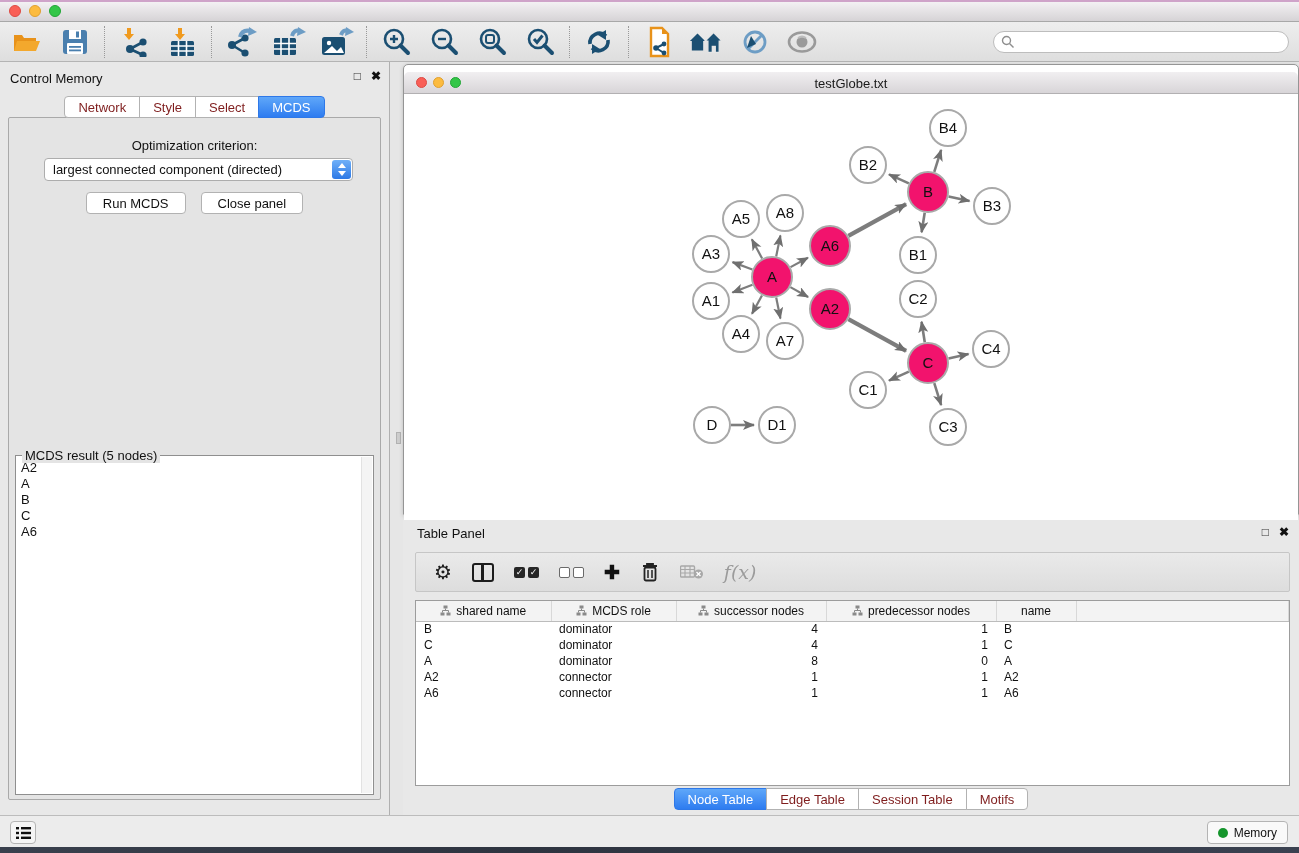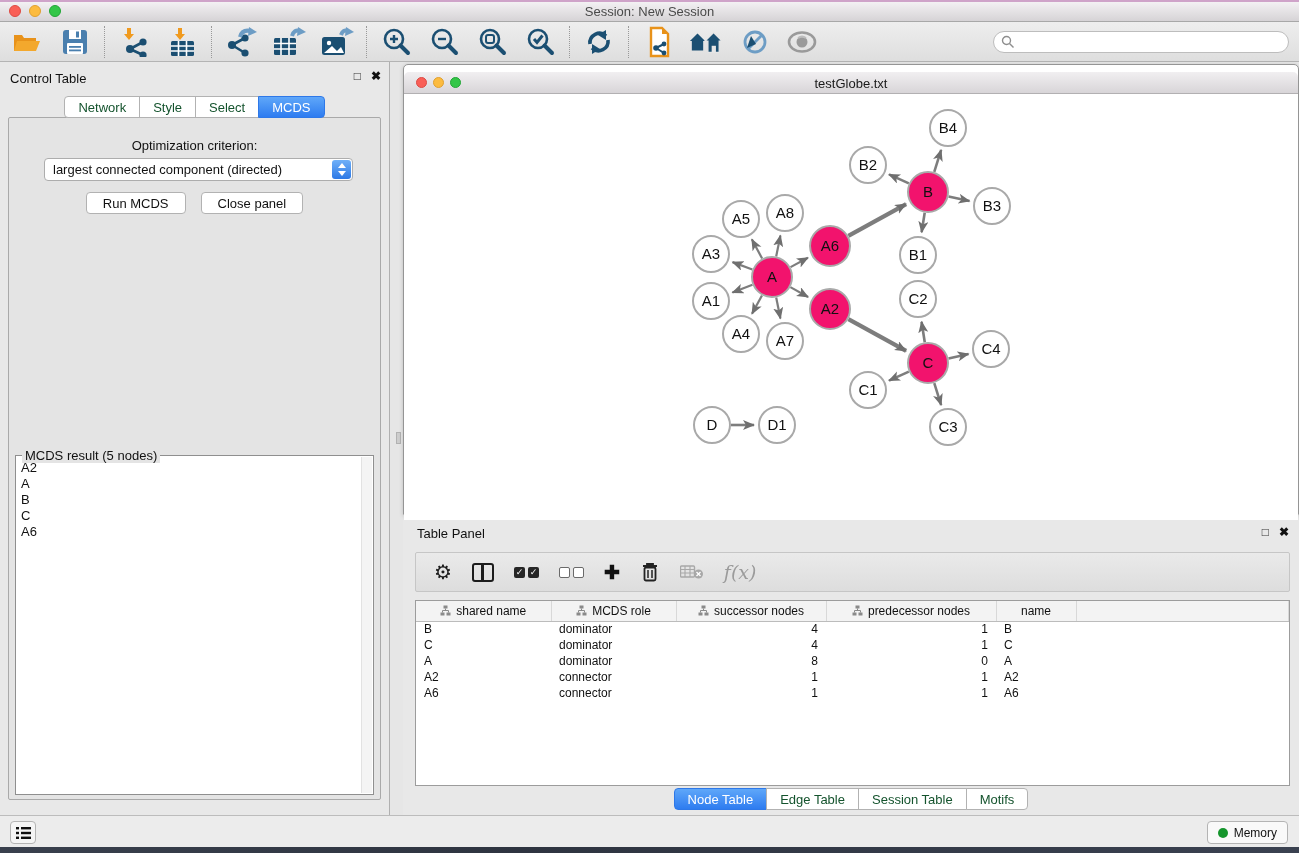--- a/index.html
+++ b/index.html
@@ -27,21 +27,21 @@
     border-radius:12px; display:flex; align-items:center; padding-left:7px; }
 
   
   .control-panel { position:absolute; left:0; top:62px; width:390px; height:753px;
     background:#e8e8e8; border-right:1px solid #b0b0b0; }
   .panel-title { position:absolute; left:10px; top:9px; font-size:13px; color:#111; }
   .panel-icons { position:absolute; right:8px; top:7px; display:flex; gap:10px; font-size:12px; }
   .pi-float { color:#333; font-weight:bold; }
   .pi-close { color:#111; font-weight:bold; }
   .seg { height:22px; line-height:21px; font-size:13px; padding:0 13px; background:#fff;
-    border:1px solid #b2b2b2; margin-left:-1px; color:#14532d; }
+    border:1px solid #b2b2b2; margin-left:-1px; color:#7f1d1d; }
   .seg:first-child { border-radius:4px 0 0 4px; margin-left:0; }
   .seg:last-child { border-radius:0 4px 4px 0; }
   .seg.active { background:linear-gradient(#5fa7f9,#2e7cf0); border-color:#2e78e8; color:#fff; }
   .cp-tabs { position:absolute; left:0; right:0; top:34px; display:flex; justify-content:center; z-index:2; }
 
   .cp-box { position:absolute; left:8px; right:8px; top:55px; bottom:15px;
     background:#e4e4e4; border:1px solid #a9a9a9; border-radius:2px;padding-left:40px; }
   .opt-label { position:absolute; left:0; right:0; top:20px; text-align:center; font-size:13px; color:#111; }
   .combo { position:absolute; left:35px; right:27px; top:40px; height:23px; background:#fff;
     border:1px solid #adadad; border-radius:4px; }
@@ -118,21 +118,20 @@
 </style>
 </head>
 <body>
 
 <div class="titlebar">
   <div class="lights">
     <div class="light r"></div>
     <div class="light y"></div>
     <div class="light g"></div>
   </div>
-  <div class="title-text">Session: New Session</div>
 </div>
 
 <div class="toolbar">
   <div class="tgroup">
     <div class="tbtn">
       <svg width="30" height="26" viewBox="0 0 30 26">
         <path d="M2 6 L10 6 L12 9 L24 9 L24 22 L2 22 Z" fill="#e8921a"></path>
         <path d="M5 12 L28 12 L24 22 L2 22 Z" fill="#f3a82d"></path>
       </svg>
     </div>
@@ -274,21 +273,21 @@
   </div>
   <div class="searchbox">
     <svg width="14" height="14" viewBox="0 0 14 14">
       <circle cx="5.5" cy="5.5" r="4" fill="none" stroke="#8e8e8e" stroke-width="1.4"></circle>
       <line x1="8.5" y1="8.5" x2="12.5" y2="12.5" stroke="#8e8e8e" stroke-width="1.4"></line>
     </svg>
   </div>
 </div>
 
 <div class="control-panel">
-  <div class="panel-title">Control Table</div>
+  <div class="panel-title">Control Memory</div>
   <div class="panel-icons">
     <span class="pi-float">□</span>
     <span class="pi-close">✖</span>
   </div>
   <div class="cp-tabs">
     <div class="seg">Network</div>
     <div class="seg">Style</div>
     <div class="seg">Select</div>
     <div class="seg active">MCDS</div>
   </div>

